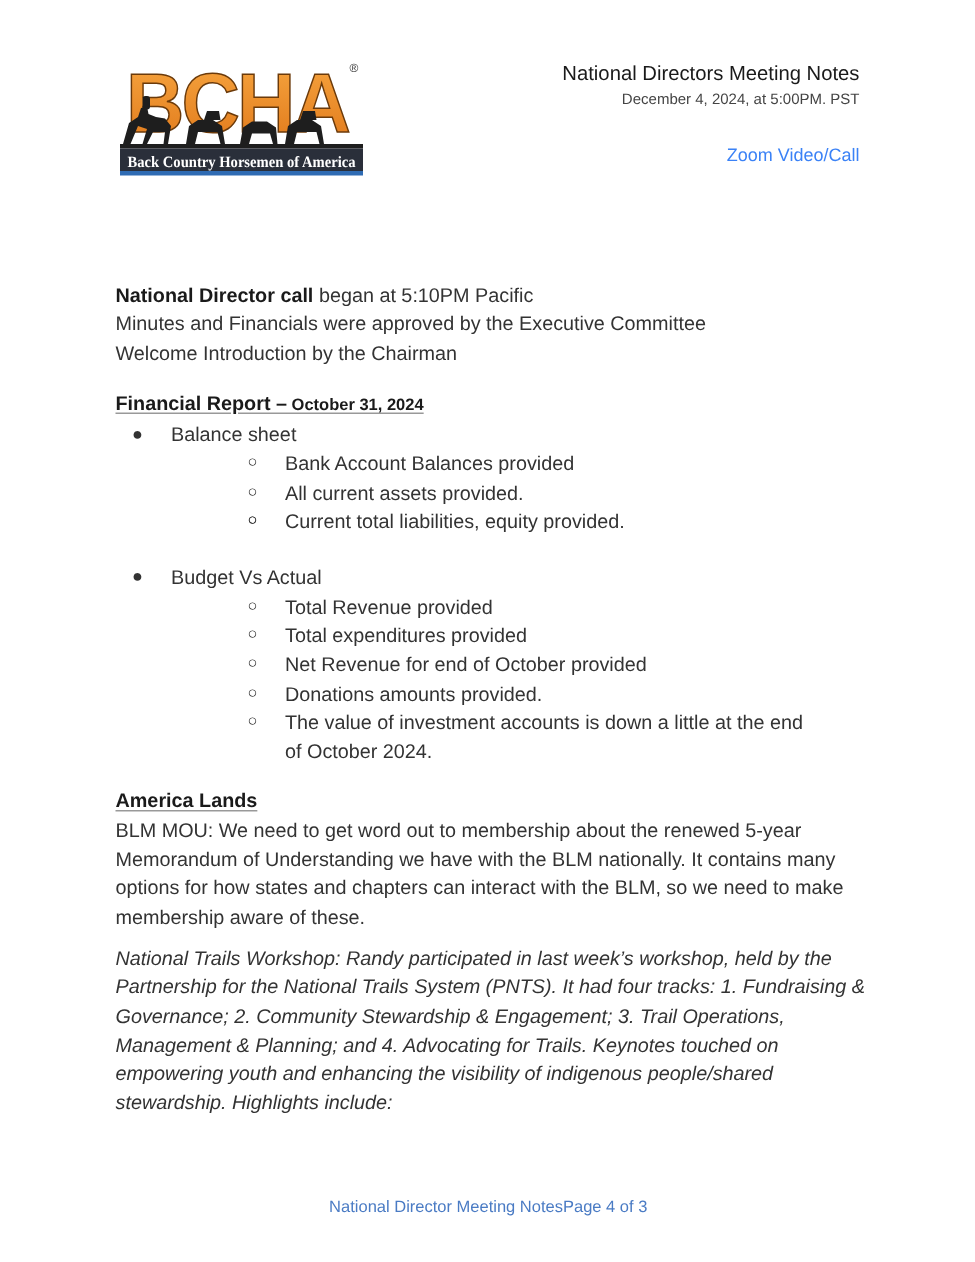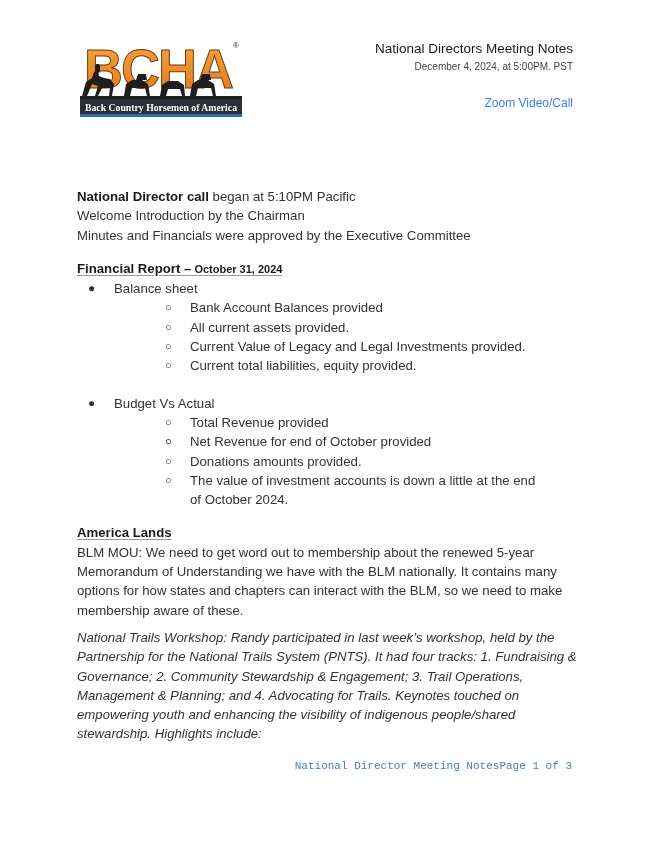--- a/index.html
+++ b/index.html
@@ -18,21 +18,21 @@
   .section-h .u { text-decoration: underline; text-decoration-color: #999; text-underline-offset: 2px; }
   .section-h .date-small { font-size: 11px; font-weight: bold; }
   ul.l1 { list-style: none; margin: 0; padding: 0; }
   ul.l1 > li { position: relative; padding-left: 37px; }
   ul.l1 > li > .bullet { position: absolute; left: 11px; top: 0; font-size: 12px; }
   ul.l2 { list-style: none; margin: 0; padding: 0 0 0 39px; }
   ul.l2 > li { position: relative; padding-left: 37px; }
   ul.l2 > li > .bullet { position: absolute; left: 12px; top: 0; font-size: 11px; }
   .gap { height: 18px; }
   .para { margin-top: 8px !important; font-style: italic; }
-  .footer { position: absolute; left: 79px; right: 78px; top: 760px; font-family: Liberation Mono, monospace; font-size: 11px; color: #4a7bc4; display: flex; justify-content: flex-end; }
+  .footer { position: absolute; left: 79px; right: 78px; top: 799px; font-family: Liberation Sans, sans-serif; font-size: 11px; color: #4a7bc4; display: flex; justify-content: center; }
 </style>
 </head>
 <body>
 
 <div class="logo">
   <svg width="162" height="80" viewBox="0 0 162 80">
     <defs>
       <linearGradient id="og" x1="0" y1="0" x2="0" y2="1">
         <stop offset="0" stop-color="#f7a640"></stop>
         <stop offset="1" stop-color="#e0781a"></stop>
@@ -58,51 +58,51 @@
 </div>
 
 <div class="header">
   <div class="title">National Directors Meeting Notes</div>
   <div class="date">December 4, 2024, at 5:00PM. PST</div>
   <div class="mode">Zoom Video/Call</div>
 </div>
 
 <div class="content">
   <p><span class="bold">National Director call</span><span> began at 5:10PM Pacific</span></p>
+  <p>Minutes and Financials were approved by the Executive Committee</p>
   <p>Welcome Introduction by the Chairman</p>
-  <p>Minutes and Financials were approved by the Executive Committee</p>
 
   <p class="section-h"><span class="u"><span class="bold">Financial Report –</span><span class="date-small"> October 31, 2024</span></span></p>
 
   <ul class="l1">
     <li>
       <span class="bullet">●</span>
       <span>Balance sheet</span>
       <ul class="l2">
         <li><span class="bullet">○</span><span>Bank Account Balances provided</span></li>
         <li><span class="bullet">○</span><span>All current assets provided.</span></li>
-        <li><span class="bullet">○</span><span>Current Value of Legacy and Legal Investments provided.</span></li>
+        <li><span class="bullet">○</span></li>
         <li><span class="bullet">○</span><span>Current total liabilities, equity provided.</span></li>
       </ul>
     </li>
     <li class="gap"></li>
     <li>
       <span class="bullet">●</span>
       <span>Budget Vs Actual</span>
       <ul class="l2">
         <li><span class="bullet">○</span><span>Total Revenue provided</span></li>
-        <li><span class="bullet">○</span></li>
+        <li><span class="bullet">○</span><span>Total expenditures provided</span></li>
         <li><span class="bullet">○</span><span>Net Revenue for end of October provided</span></li>
         <li><span class="bullet">○</span><span>Donations amounts provided.</span></li>
         <li style="padding-right:40px;"><span class="bullet">○</span><span>The value of investment accounts is down a little at the end of October 2024.</span></li>
       </ul>
     </li>
   </ul>
 
   <p class="section-h"><span class="u bold">America Lands</span></p>
   <p>BLM MOU: We need to get word out to membership about the renewed 5-year Memorandum of Understanding we have with the BLM nationally. It contains many options for how states and chapters can interact with the BLM, so we need to make membership aware of these.</p>
   <p class="para">National Trails Workshop: Randy participated in last week’s workshop, held by the Partnership for the National Trails System (PNTS). It had four tracks: 1. Fundraising &amp; Governance; 2. Community Stewardship &amp; Engagement; 3. Trail Operations, Management &amp; Planning; and 4. Advocating for Trails. Keynotes touched on empowering youth and enhancing the visibility of indigenous people/shared stewardship. Highlights include:</p>
 </div>
 
 <div class="footer">
   <span>National Director Meeting Notes</span>
-  <span>Page 1 of 3</span>
+  <span>Page 4 of 3</span>
 </div>
 
 </body></html>

